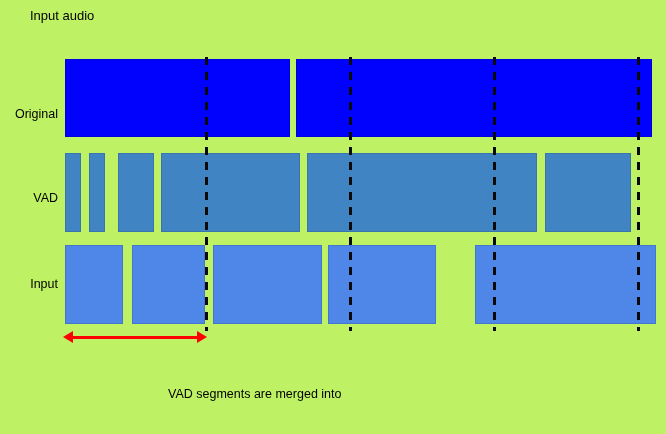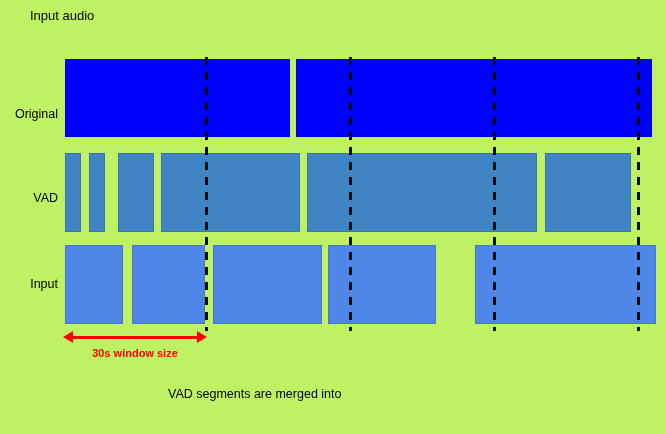--- a/index.html
+++ b/index.html
@@ -81,19 +81,18 @@
       <div class="seg" style="left: 475px; width: 181px; top: 245px; height: 79px; background: rgb(78, 135, 232);"></div>
       <div class="dash-line" style="left: 205px; top: 57px; height: 274px;"></div>
       <div class="dash-line" style="left: 349px; top: 57px; height: 274px;"></div>
       <div class="dash-line" style="left: 493px; top: 57px; height: 274px;"></div>
       <div class="dash-line" style="left: 637px; top: 57px; height: 274px;"></div>
     </div>
 
   <div class="win-arrow-line" style="background: rgb(254, 1, 1);"></div>
   <div class="win-arrow-head left" style="border-right-color: rgb(254, 1, 1);"></div>
   <div class="win-arrow-head right" style="border-left-color: rgb(254, 1, 1);"></div>
-  <div class="win-label" style="color: rgb(254, 1, 1);">30s window size</div>
 
   <div class="bottom-caption">
     <div>VAD segments are merged into</div>
   </div>
 
 </div>
 
 </body></html>

